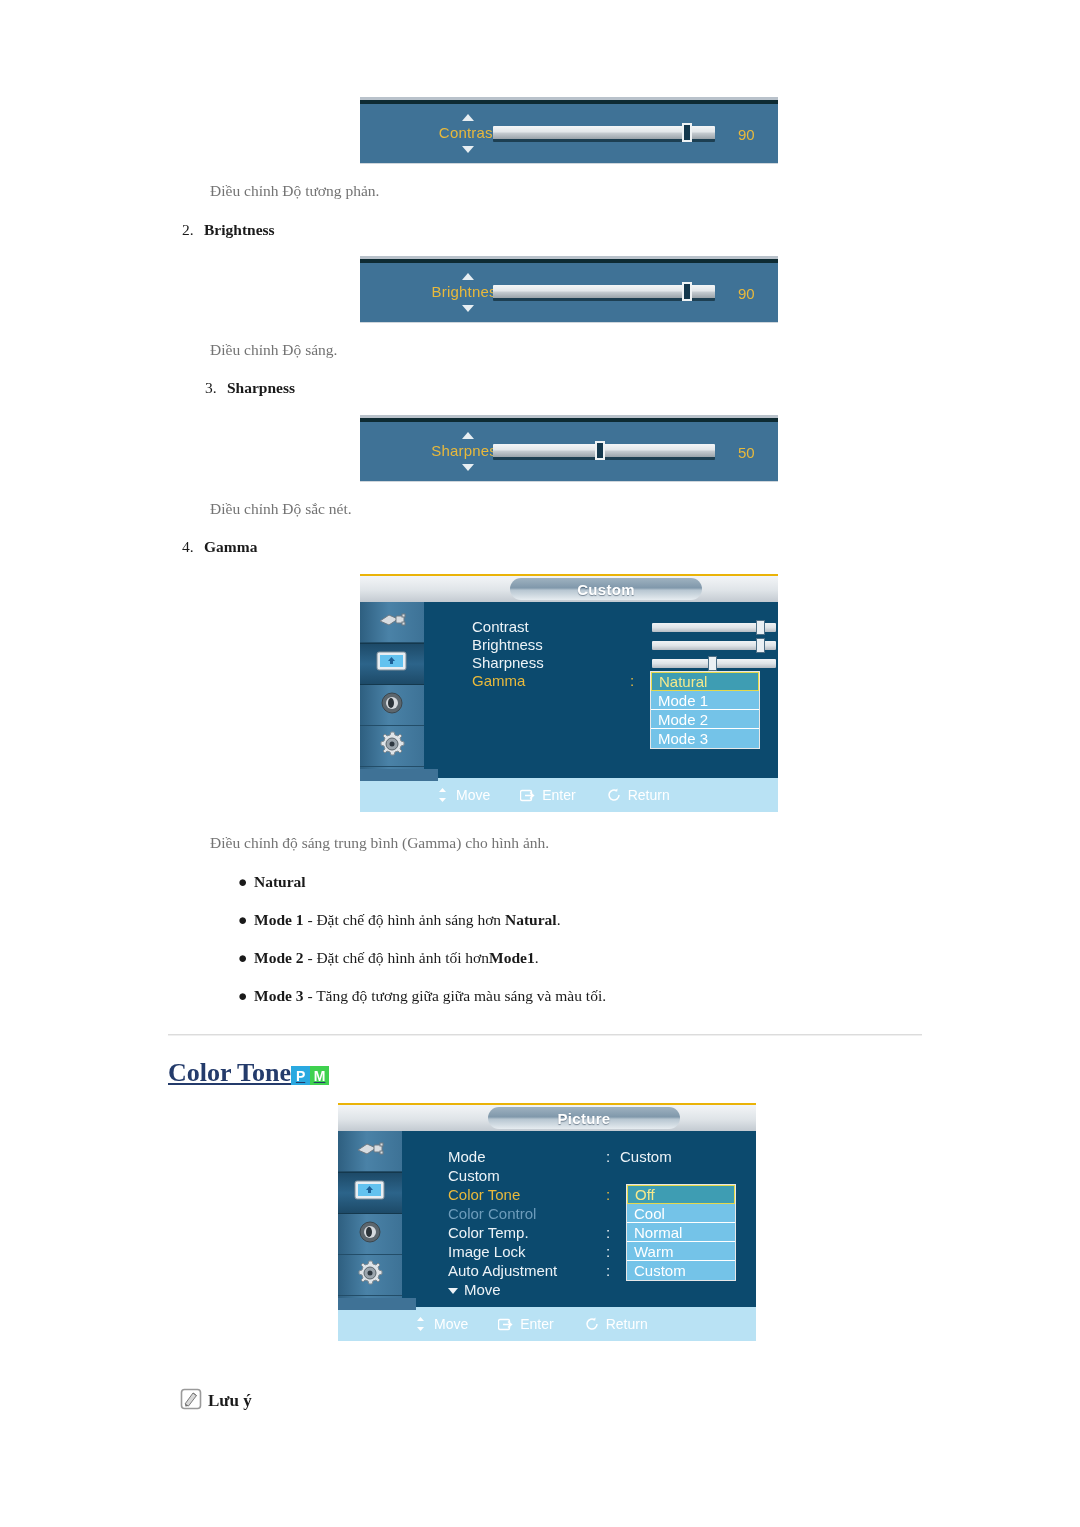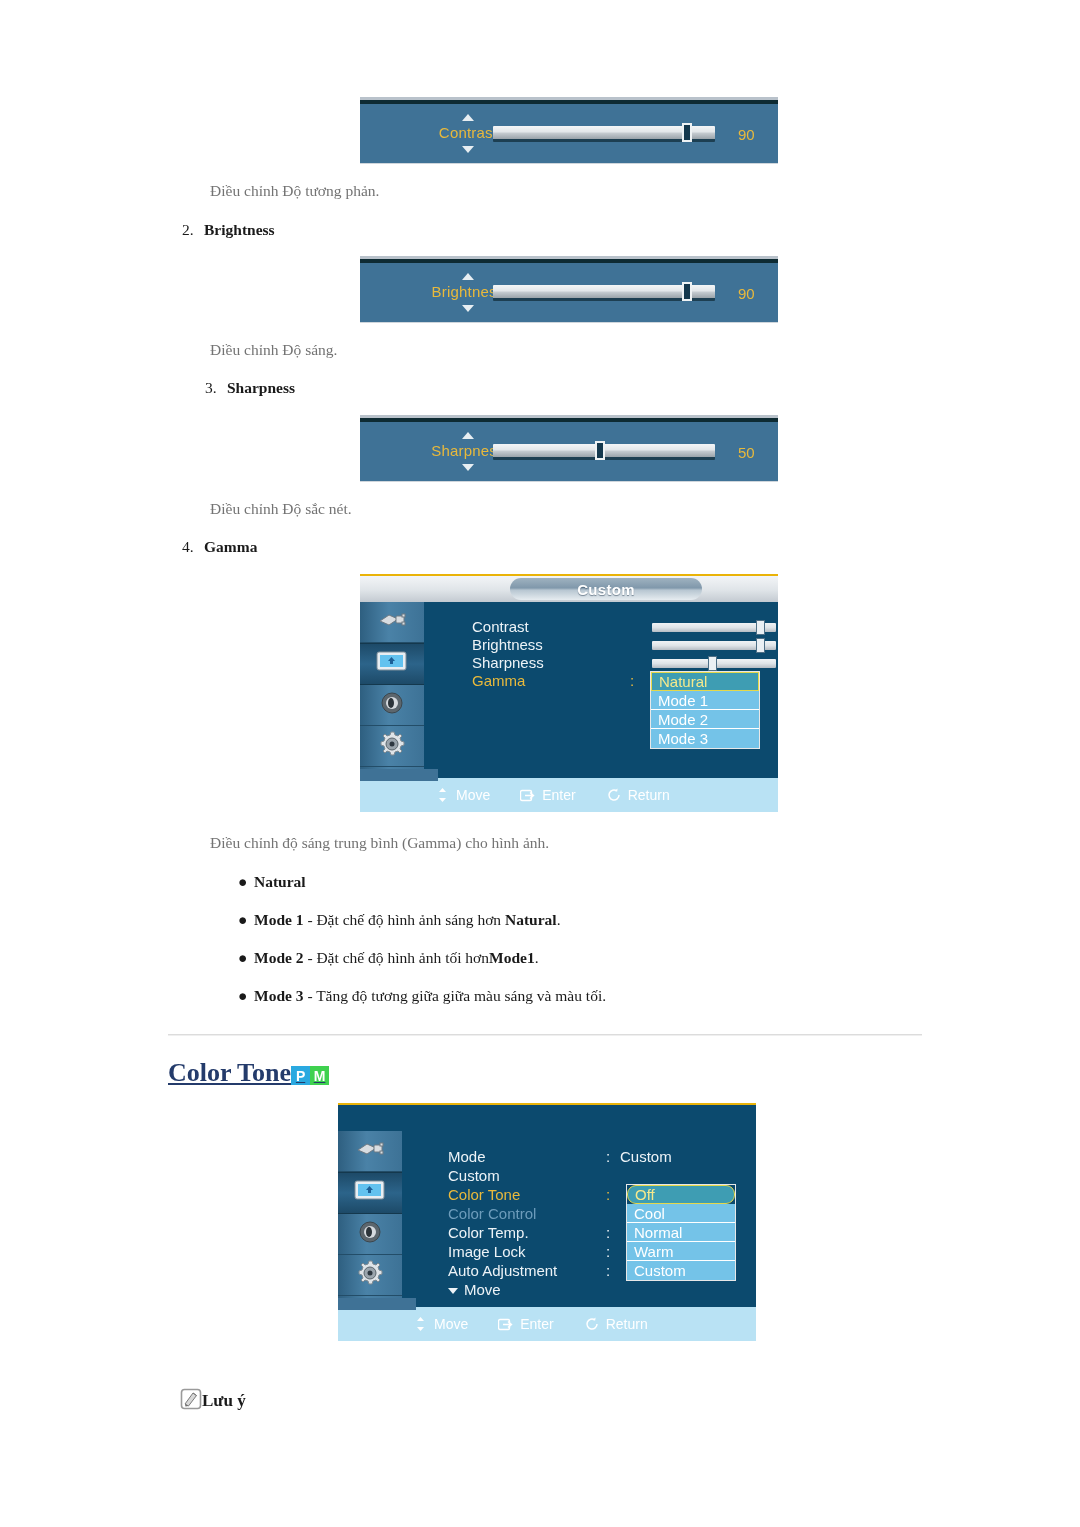--- a/index.html
+++ b/index.html
@@ -310,20 +310,21 @@
     width: 16px;
     color: #1a1a1a;
   }
   .bullet-row b { font-weight: bold; }
 
   
   .note-block {
     position: absolute;
     display: flex;
     align-items: center;
+    gap: 6px;
     justify-content: center;
   }
   .note-label {
     font-family: "Liberation Serif", serif;
     font-size: 17px;
     font-weight: bold;
     color: #1a1a1a;
   }
 </style>
 </head>
@@ -523,20 +524,25 @@
 <div class="section-hr" style="left:168px; top:1034px; width:754px;"></div>
 
 <div class="section-heading" style="left:168px; top:1058px;">
   <span>Color Tone</span>
     <span class="badge" style="background:#2aa9e0;">P</span>
     <span class="badge" style="background:#3fd14f;">M</span>
 </div>
 
 <div class="osd" style="left:338px; top:1103px; width:418px; height:238px;">
 
+  <div class="osd-titlebar">
+    <div class="osd-title-pill" style="left:150px; width:192px;">
+      <span class="osd-title-text">Picture</span>
+    </div>
+  </div>
 
   <div class="osd-sidebar" style="height:212px;">
     <div class="osd-sb-item">
       <span>
         <svg width="32" height="24" viewBox="0 0 32 24">
           <g fill="#d8dde1" stroke="#6e7a83" stroke-width="1">
             <path d="M4 13 L13 7 L22 11 L13 17 Z"></path>
             <rect x="20" y="8" width="8" height="7" rx="1"></rect>
             <rect x="26" y="6" width="3" height="3"></rect>
             <rect x="26" y="14" width="3" height="3"></rect>
@@ -603,21 +609,21 @@
     <div class="osd-colon" style="left:204px; top:112px;">:</div>
 
     <div class="osd-row" style="left:46px; top:131px;">Auto Adjustment</div>
     <div class="osd-colon" style="left:204px; top:131px;">:</div>
 
     <div class="osd-row" style="left:46px; top:150px;">
       <span style="display:inline-block; width:0;height:0;border-left:5px solid transparent;border-right:5px solid transparent;border-top:6px solid #edf3f7;margin-right:6px;vertical-align:middle;"></span><span>Move</span>
     </div>
 
     <div class="osd-dropdown" style="left:224px; top:53px; width:110px;">
-      <div class="osd-opt selected" style="height:19px;border-radius:9px;">Off</div>
+      <div class="osd-opt selected" style="height:19px;">Off</div>
       <div class="osd-opt" style="height:19px;">Cool</div>
       <div class="osd-opt" style="height:19px;">Normal</div>
       <div class="osd-opt" style="height:19px;">Warm</div>
       <div class="osd-opt" style="height:19px;">Custom</div>
     </div>
   </div>
 
   <div class="osd-footer">
     <div class="osd-foot-item" style="margin-left:74px;">
       <span class="glyph">

